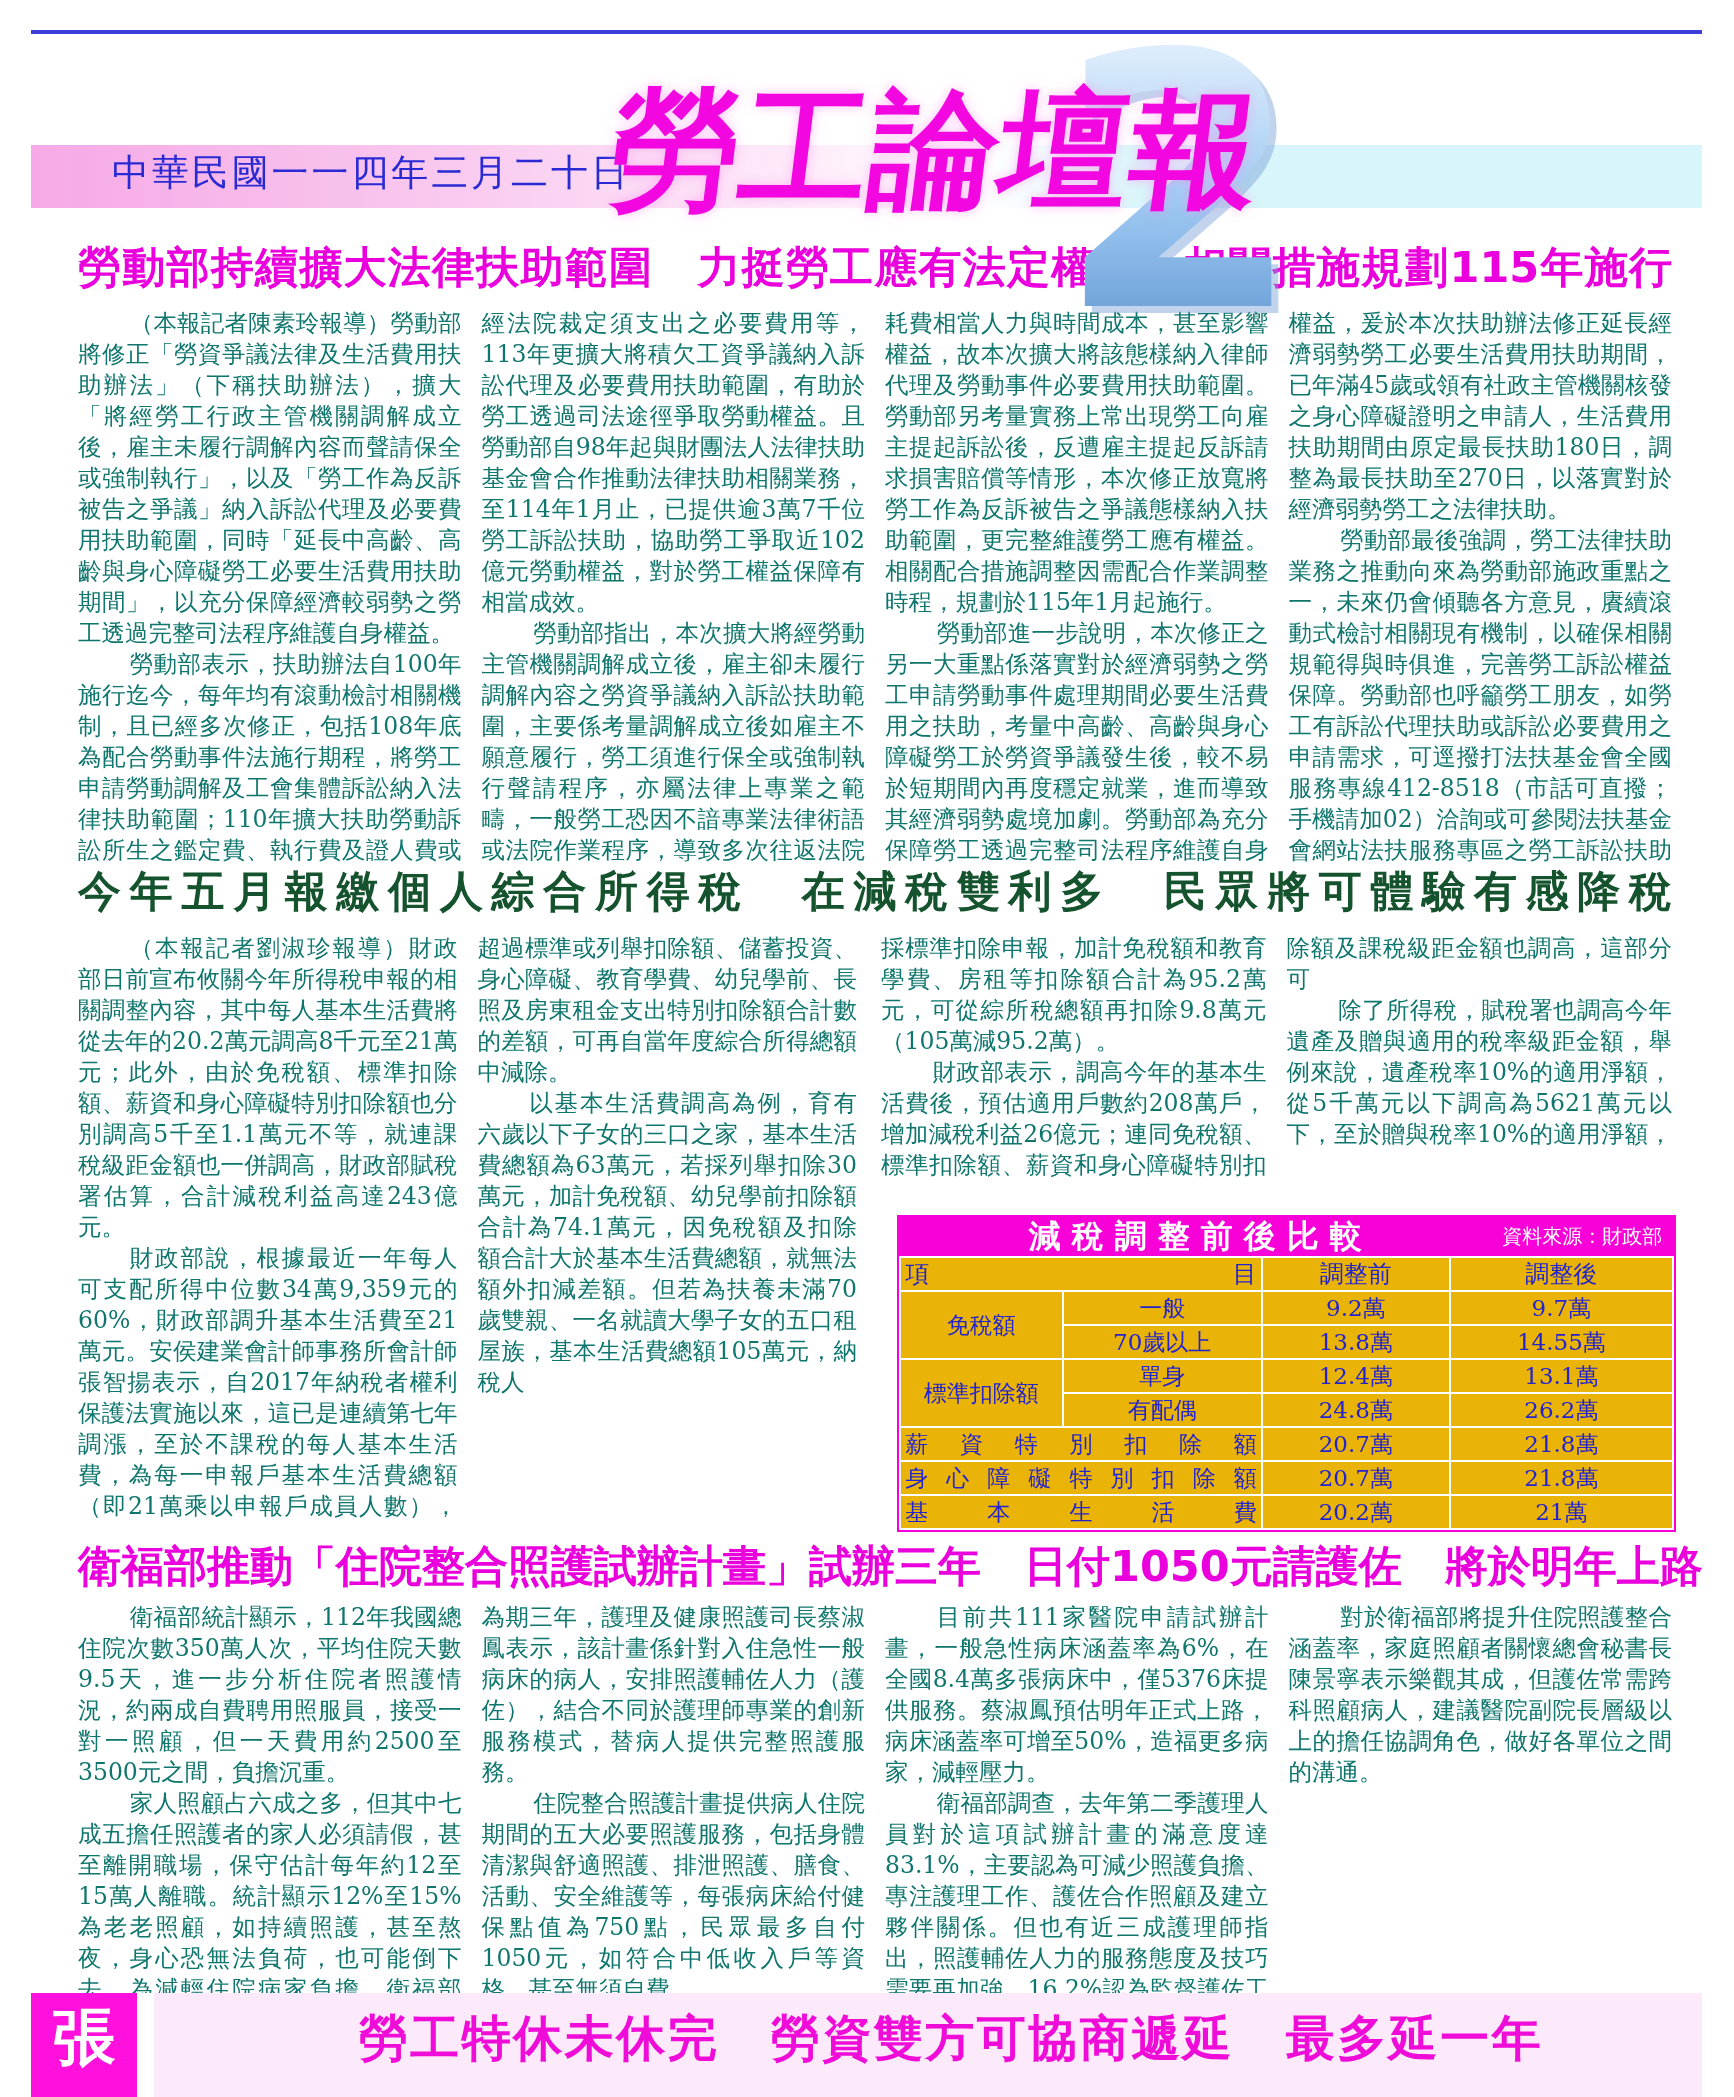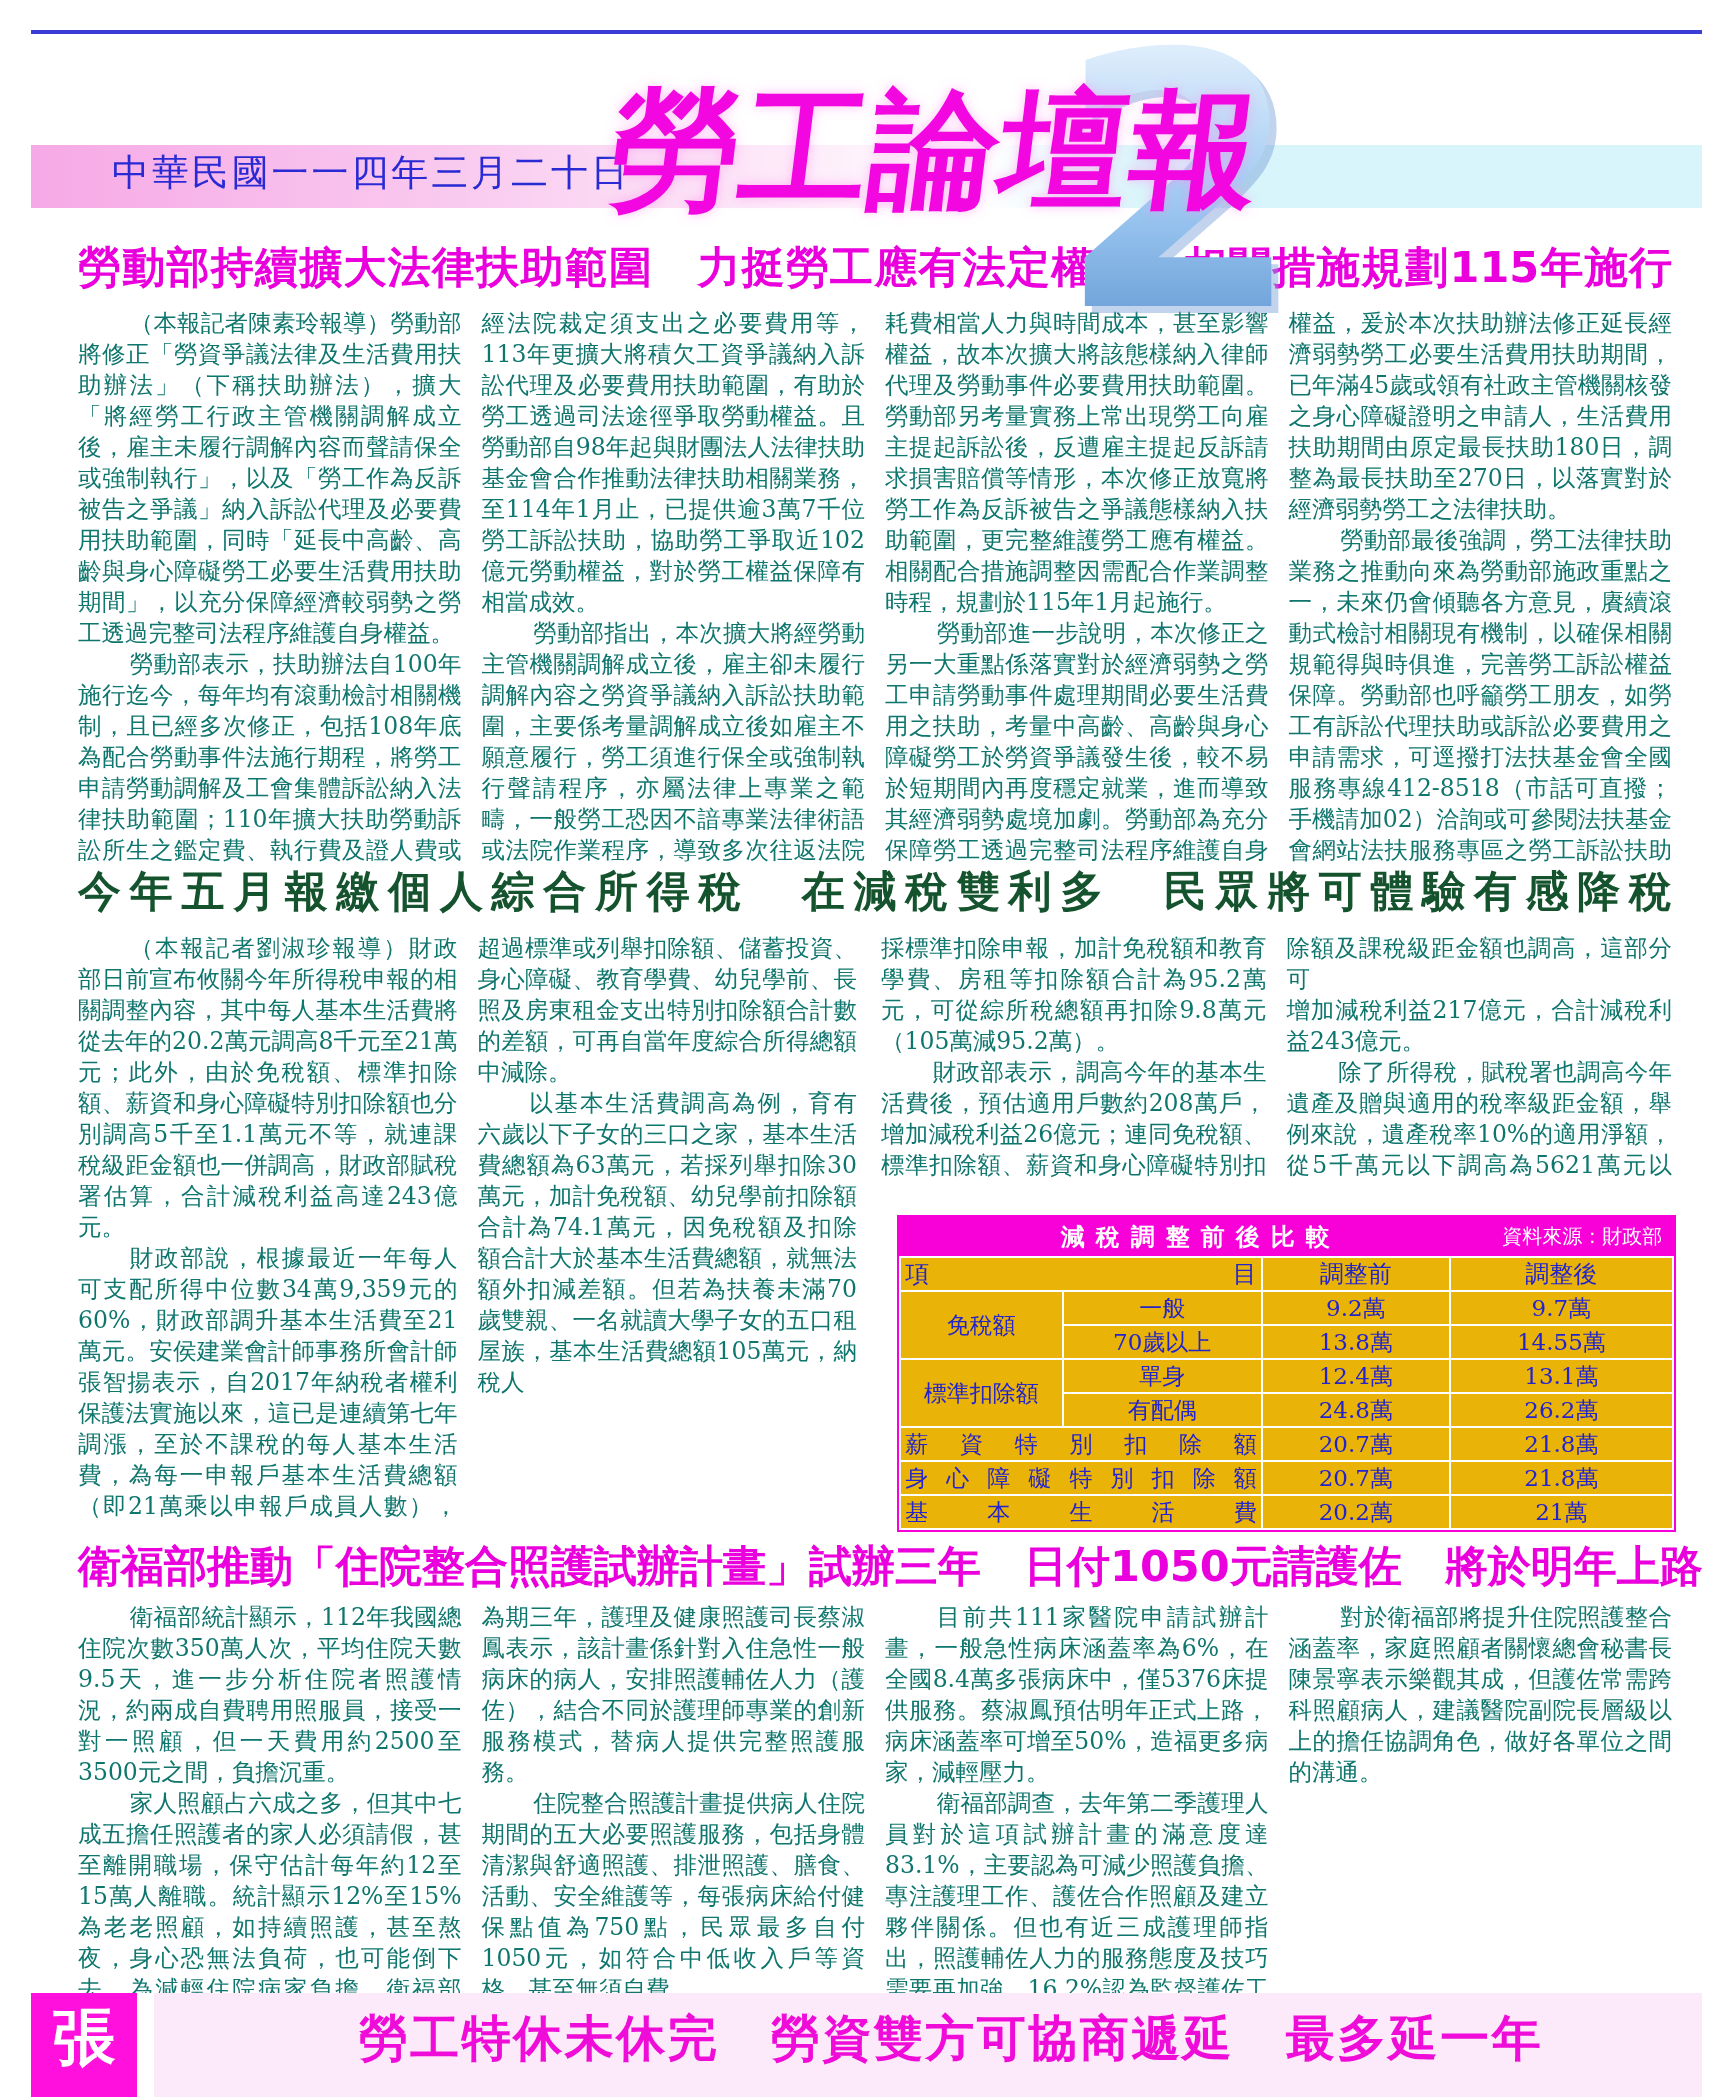--- a/index.html
+++ b/index.html
@@ -34,21 +34,21 @@
   #art1-body{top:308px;height:558px;}
   #h1{top:241px;}
   #h2{top:865px;}
   #a2-region{position:absolute;left:0;top:933px;width:1594px;height:606px;}
   #a2-left{position:absolute;left:0;top:0;width:779px;height:606px;}
   #a2-right-text{position:absolute;left:803px;top:0;width:791px;height:250px;}
   
   #tax-table{position:absolute;left:819px;top:282px;width:775px;border:2.5px solid #f800d8;background:#ffffff;}
   .tax-title-bar{display:flex;align-items:center;background:#f800d8;color:#ffffff;height:39px;
                  font-family:"DejaVu Sans","Liberation Sans",sans-serif;}
-  .tax-title{flex:1;text-align:center;font-size:24px;font-weight:bold;letter-spacing:11px;}
+  .tax-title{flex:1;text-align:center;font-size:32px;font-weight:bold;letter-spacing:11px;}
   .tax-source{font-size:20px;padding-right:11.7px;white-space:nowrap;}
   #tax-table table{border-collapse:collapse;width:100%;}
   #tax-table td{border:2.5px solid #ffffff;background:#eab308;color:#2424cc;font-size:23px;
                 text-align:center;height:32px;padding:0 4.2px;}
   #tax-table tr.thead td{font-size:24px;}
   td.spread{text-align:justify;text-align-last:justify;padding:0 38px;}
   td.item-head{padding:0 109px;text-align:justify;text-align-last:justify;}
   
   #h3{top:1540px;}
   #art3-body{top:1602px;height:445px;}
@@ -91,21 +91,20 @@
     <div id="h2" class="headline blue">今年五月報繳個人綜合所得稅　在減稅雙利多　民眾將可體驗有感降稅</div>
     <div id="a2-region">
       <div id="a2-left" class="body-cols cols2">
         <p>（本報記者劉淑珍報導）財政部日前宣布攸關今年所得稅申報的相關調整內容，其中每人基本生活費將從去年的20.2萬元調高8千元至21萬元；此外，由於免稅額、標準扣除額、薪資和身心障礙特別扣除額也分別調高5千至1.1萬元不等，就連課稅級距金額也一併調高，財政部賦稅署估算，合計減稅利益高達243億元。</p>
         <p>財政部說，根據最近一年每人可支配所得中位數34萬9,359元的60%，財政部調升基本生活費至21萬元。安侯建業會計師事務所會計師張智揚表示，自2017年納稅者權利保護法實施以來，這已是連續第七年調漲，至於不課稅的每人基本生活費，為每一申報戶基本生活費總額（即21萬乘以申報戶成員人數），超過標準或列舉扣除額、儲蓄投資、身心障礙、教育學費、幼兒學前、長照及房東租金支出特別扣除額合計數的差額，可再自當年度綜合所得總額中減除。</p>
         <p>以基本生活費調高為例，育有六歲以下子女的三口之家，基本生活費總額為63萬元，若採列舉扣除30萬元，加計免稅額、幼兒學前扣除額合計為74.1萬元，因免稅額及扣除額合計大於基本生活費總額，就無法額外扣減差額。但若為扶養未滿70歲雙親、一名就讀大學子女的五口租屋族，基本生活費總額105萬元，納稅人</p>
       </div>
       <div id="a2-right-text" class="body-cols cols2">
         <p class="cont">採標準扣除申報，加計免稅額和教育學費、房租等扣除額合計為95.2萬元，可從綜所稅總額再扣除9.8萬元（105萬減95.2萬）。</p>
         <p>財政部表示，調高今年的基本生活費後，預估適用戶數約208萬戶，增加減稅利益26億元；連同免稅額、標準扣除額、薪資和身心障礙特別扣除額及課稅級距金額也調高，這部分可</p>
-        <p class="cont">增加減稅利益217億元，合計減稅利益243億元。</p>
         <p>除了所得稅，賦稅署也調高今年遺產及贈與適用的稅率級距金額，舉例來說，遺產稅率10%的適用淨額，從5千萬元以下調高為5621萬元以下，至於贈與稅率10%的適用淨額，也從2500萬元以下調高至2811萬元以下。</p>
       </div>
 
       <div id="tax-table">
         <div class="tax-title-bar">
           <span class="tax-title">減稅調整前後比較</span>
           <span class="tax-source">資料來源：財政部</span>
         </div>
         <table>
           <tbody>

